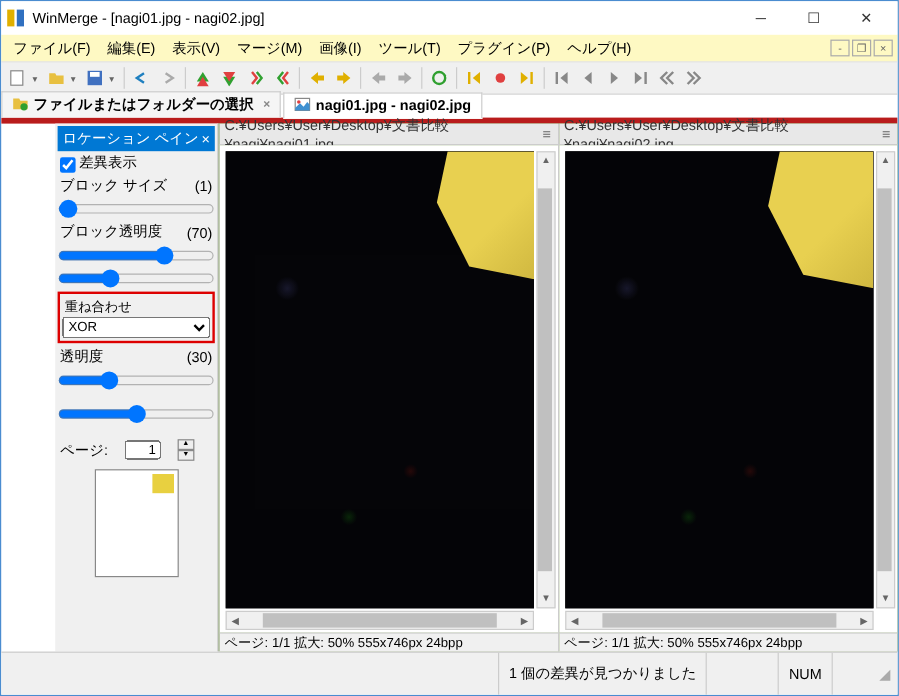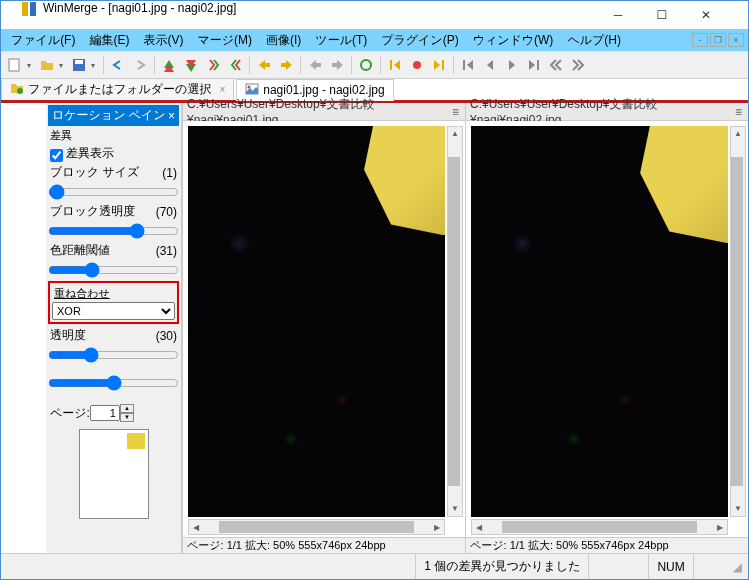--- a/index.html
+++ b/index.html
@@ -1,51 +1,51 @@
 <!DOCTYPE html>
 <html><head>
 <meta charset="utf-8">
 <style>
 * { box-sizing: border-box; margin: 0; padding: 0; font-family: "Meiryo UI", "MS UI Gothic", sans-serif; font-size: 12px; }
 body { background: #fff; width: 749px; height: 580px; border: 1px solid #4a8cd0; display: flex; flex-direction: column; overflow: hidden; }
 
-.titlebar { height: 28px; background: #fff; display: flex; align-items: flex-start; padding: 0 20px; }
+.titlebar { height: 28px; background: #fff; display: flex; align-items: center; padding: 0 4px; }
 .titlebar .icon { width: 16px; height: 16px; margin-right: 6px; }
 .titlebar .title { flex: 1; color: #000; }
 .titlebar .winbtns { display: flex; gap: 0; }
 .titlebar .winbtn { width: 44px; height: 28px; display: flex; align-items: center; justify-content: center; color: #333; cursor: pointer; }
 
-.menubar { height: 22px; background: #7dd3fc; display: flex; align-items: center; padding: 0 4px; gap: 2px; position: relative; }
+.menubar { height: 22px; background: #fef9c3; display: flex; align-items: center; padding: 0 4px; gap: 2px; position: relative; }
 .menubar .menu { padding: 2px 6px; cursor: pointer; }
 .menubar .right-icons { position: absolute; right: 4px; display: flex; gap: 2px; }
 .menubar .right-icons div { width: 16px; height: 14px; border: 1px solid #aaa; display:flex; align-items:center; justify-content:center; font-size:9px; color:#666;}
 
 .toolbar { height: 28px; background: #f0f0f0; border-top: 1px solid #e0e0e0; border-bottom: 1px solid #d0d0d0; display: flex; align-items: center; padding: 0 4px; gap: 2px; }
 .tb-btn { width: 20px; height: 20px; display: flex; align-items: center; justify-content: center; cursor: pointer; }
 .tb-sep { width: 1px; height: 18px; background: #ccc; margin: 0 2px; }
 .tb-drop { width: 8px; font-size: 8px; color: #666; cursor: pointer; }
 
-.tabs { height: 24px; background: #fff; display: flex; align-items: flex-end; border-bottom: 3px solid #b91c1c; }
+.tabs { height: 24px; background: #fff; display: flex; align-items: flex-end; border-bottom: 5px solid #b91c1c; font-weight: bold; }
 .tab { height: 22px; padding: 2px 8px; border: 1px solid #ccc; border-bottom: none; margin-right: 2px; display: flex; align-items: center; gap: 4px; background: #f5f5f5; cursor: pointer; }
 .tab.active { background: #fff; border-bottom: 1px solid #fff; margin-bottom: -1px; }
 .tab .close { color: #888; font-size: 10px; margin-left: 4px; }
 
 .main { flex: 1; display: flex; min-height: 0; padding-left: 45px; }
 
 .sidebar { width: 136px; background: #f0f0f0; border-right: 1px solid #ccc; padding: 2px; display: flex; flex-direction: column; gap: 1px; }
 .sidebar .sec-title { background: #0078d4; color: #fff; padding: 2px 4px; display: flex; justify-content: space-between; align-items: center; font-size: 11px; }
 .sidebar .sec-title .x { cursor: pointer; }
 .sidebar .row { display: flex; justify-content: space-between; align-items: center; padding: 1px 2px; font-size: 11px; }
 .sidebar .check { display: flex; align-items: flex-end; gap: 3px; font-size: 11px; padding: 0 2px;}
 .sidebar input[type=checkbox] { width:13px; height:13px; }
 .sidebar .slider { width: 100%; height: 18px; }
 .sidebar select { width: 100%; font-size: 11px; height: 18px; }
-.sidebar .highlight { border: 2px solid #d00; padding: 2px; margin: 1px 0; text-decoration: underline; }
+.sidebar .highlight { border: 2px solid #d00; padding: 2px; margin: 1px 0; }
 .sidebar .spacer { flex: 0 0 8px; }
-.sidebar .pagectl { display: flex; align-items: center; gap: 0; font-size: 11px; padding: 2px;}
+.sidebar .pagectl { display: flex; align-items: center; gap: 14px; font-size: 11px; padding: 2px;}
 .sidebar .pagectl input { width: 30px; height: 16px; font-size: 11px; text-align: right; padding-right:2px;}
 .sidebar .pagectl .spin { display: flex; flex-direction: column; }
 .sidebar .pagectl .spin div { width:14px; height:9px; border:1px solid #888; font-size:6px; text-align:center; line-height:7px; background:#eee; cursor:pointer;}
 .sidebar .thumb { width: 70px; height: 90px; background: #fff; border: 1px solid #888; margin: 4px auto; position: relative; }
 .sidebar .thumb .ydot { position:absolute; top:3px; right:3px; width:18px; height:16px; background:#e8d040; }
 
 .content { flex: 1; display: flex; background: #4d7c0f; min-width: 0; }
 .pane { flex: 1; display: flex; flex-direction: column; border-left: 1px solid #ccc; min-width: 0; }
 .pane-header { height: 18px; background: #e8e8e8; border-bottom: 1px solid #ccc; padding: 1px 4px; display: flex; align-items: center; justify-content: space-between; font-size: 11px; color: #333; }
 .pane-header .hx { color:#666; cursor:pointer; font-size:12px; padding:0 2px;}
@@ -54,21 +54,21 @@
 .imgbox .noise { position:absolute; inset:0; background: radial-gradient(circle at 20% 30%, #1a1a30 0%, transparent 3%), radial-gradient(circle at 60% 70%, #2a0a0a 0%, transparent 2%), radial-gradient(circle at 40% 80%, #0a2a0a 0%, transparent 2%), #050508; opacity:0.9;}
 .imgbox .yellow { position:absolute; top:0; right:0; width:35%; height:28%; background: linear-gradient(135deg, #e8d050 60%, #d0b840 100%); clip-path: polygon(20% 0, 100% 0, 100% 100%, 40% 90%, 10% 40%); }
 .scroll-h { position:absolute; left:5px; right:20px; bottom:2px; height:16px; background:#f0f0f0; border:1px solid #ccc; display:flex; align-items:center;}
 .scroll-h .thumb-h { height:12px; background:#c0c0c0; margin:0 16px; flex:1;}
 .scroll-h .arr { width:14px; text-align:center; font-size:8px; color:#666;}
 .scroll-v { position:absolute; top:5px; bottom:20px; right:2px; width:16px; background:#f0f0f0; border:1px solid #ccc; display:flex; flex-direction:column;}
 .scroll-v .thumb-v { width:12px; background:#c0c0c0; margin:16px 0; flex:1;}
 .scroll-v .arr { height:14px; text-align:center; font-size:8px; color:#666; line-height:14px;}
 .pane-status { height: 16px; background: #f0f0f0; border-top: 1px solid #ccc; padding: 0 4px; font-size: 11px; display: flex; align-items: center; }
 
-.statusbar { height: 26px; background: #f0f0f0; border-top: 1px solid #ccc; display: flex; align-items: center; padding: 0 4px; font-size: 11px; }
+.statusbar { height: 36px; background: #f0f0f0; border-top: 1px solid #ccc; display: flex; align-items: center; padding: 0 4px; font-size: 11px; }
 .statusbar .cell { border-left: 1px solid #ccc; padding: 0 8px; height: 100%; display: flex; align-items: center; }
 .statusbar .grip { margin-left: auto; color: #aaa; padding-right:2px;}
 </style>
 </head>
 <body>
 
 <div class="titlebar">
   <span class="icon">
     <svg width="16" height="16">
         <rect x="1" y="1" width="6" height="14" fill="#e0b000"></rect>
@@ -84,21 +84,20 @@
 </div>
 
 <div class="menubar">
   <span class="menu">ファイル(F)</span>
   <span class="menu">編集(E)</span>
   <span class="menu">表示(V)</span>
   <span class="menu">マージ(M)</span>
   <span class="menu">画像(I)</span>
   <span class="menu">ツール(T)</span>
   <span class="menu">プラグイン(P)</span>
-  <span class="menu">ウィンドウ(W)</span>
   <span class="menu">ヘルプ(H)</span>
   <div class="right-icons">
     <div>-</div>
     <div>❐</div>
     <div>×</div>
   </div>
 </div>
 
 <div class="toolbar">
   <div class="tb-btn">
@@ -258,39 +257,34 @@
     <span>nagi01.jpg - nagi02.jpg</span>
   </div>
 </div>
 
 <div class="main">
   <div class="sidebar">
     <div class="sec-title">
       <span>ロケーション ペイン</span>
       <span class="x">×</span>
     </div>
-    <div class="row">差異</div>
     <label class="check">
         <input type="checkbox" checked="" style="">
         <span>差異表示</span>
       </label>
     <div class="row">
         <span>ブロック サイズ</span>
         <span>(1)</span>
       </div>
     <input type="range" class="slider" min="0" max="100" value="1" style="">
     <div class="row">
         <span>ブロック透明度</span>
         <span>(70)</span>
       </div>
     <input type="range" class="slider" min="0" max="100" value="70" style="">
-    <div class="row">
-        <span>色距離閾値</span>
-        <span>(31)</span>
-      </div>
     <input type="range" class="slider" min="0" max="100" value="31" style="">
     <div class="highlight">
       <div class="row">重ね合わせ</div>
       <select><option>XOR</option></select>
     </div>
     <div class="row">
         <span>透明度</span>
         <span>(30)</span>
       </div>
     <input type="range" class="slider" min="0" max="100" value="30" style="">

